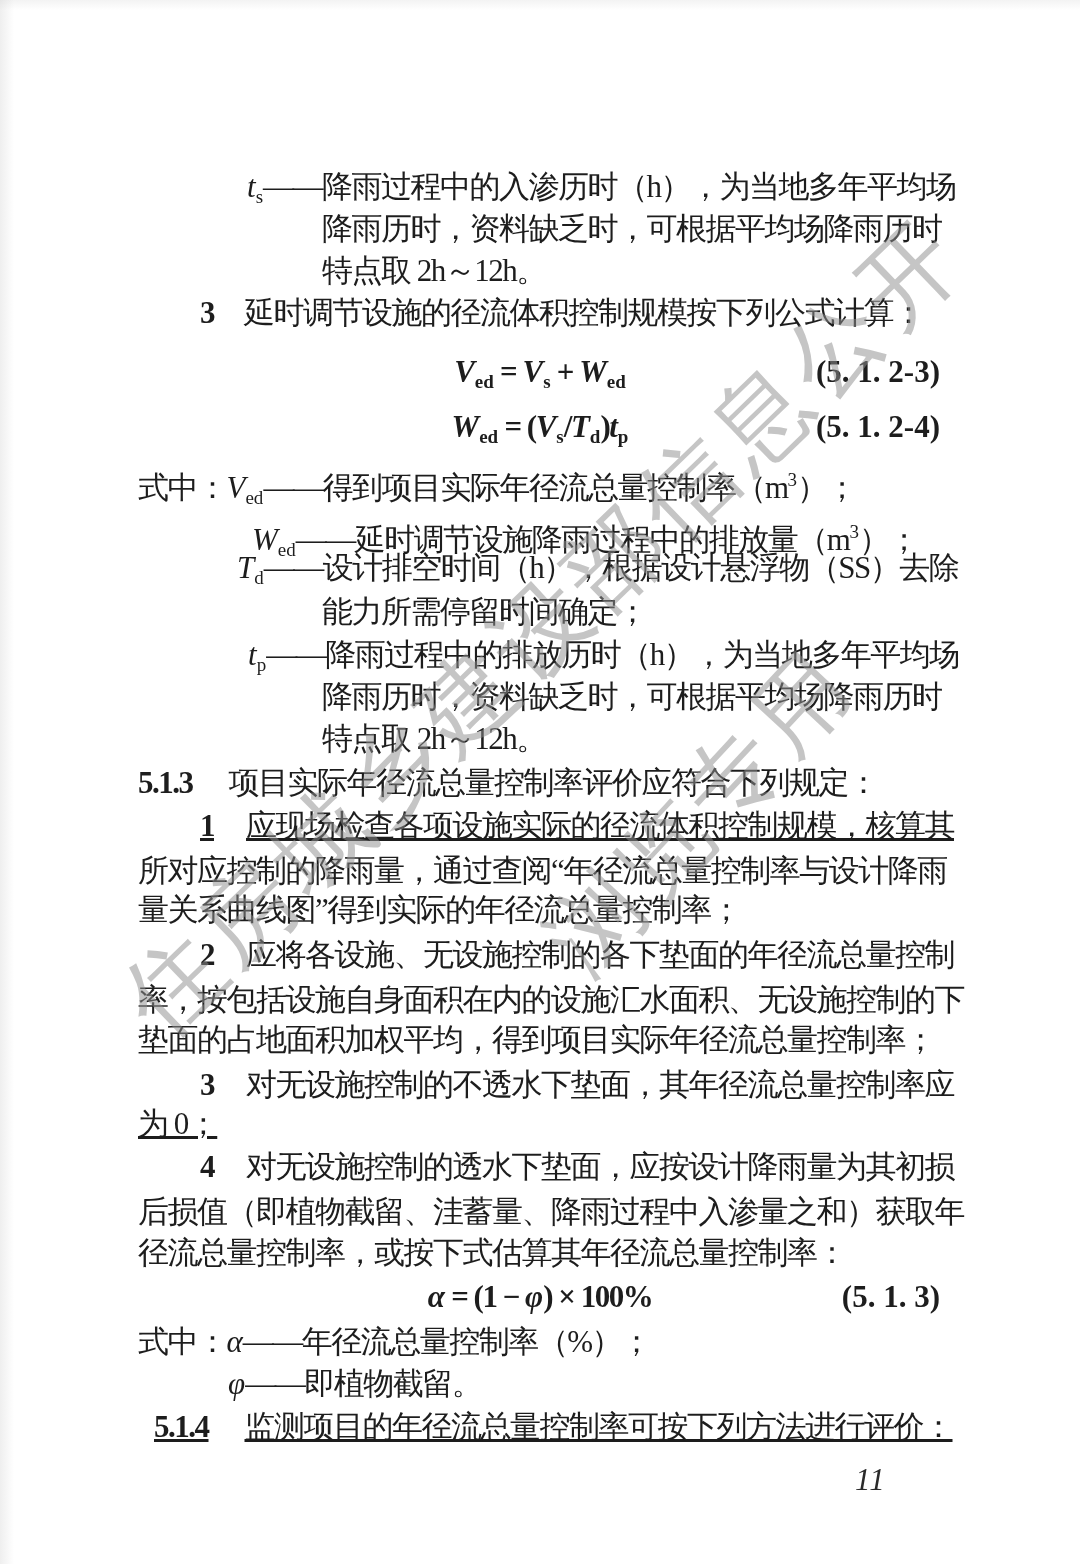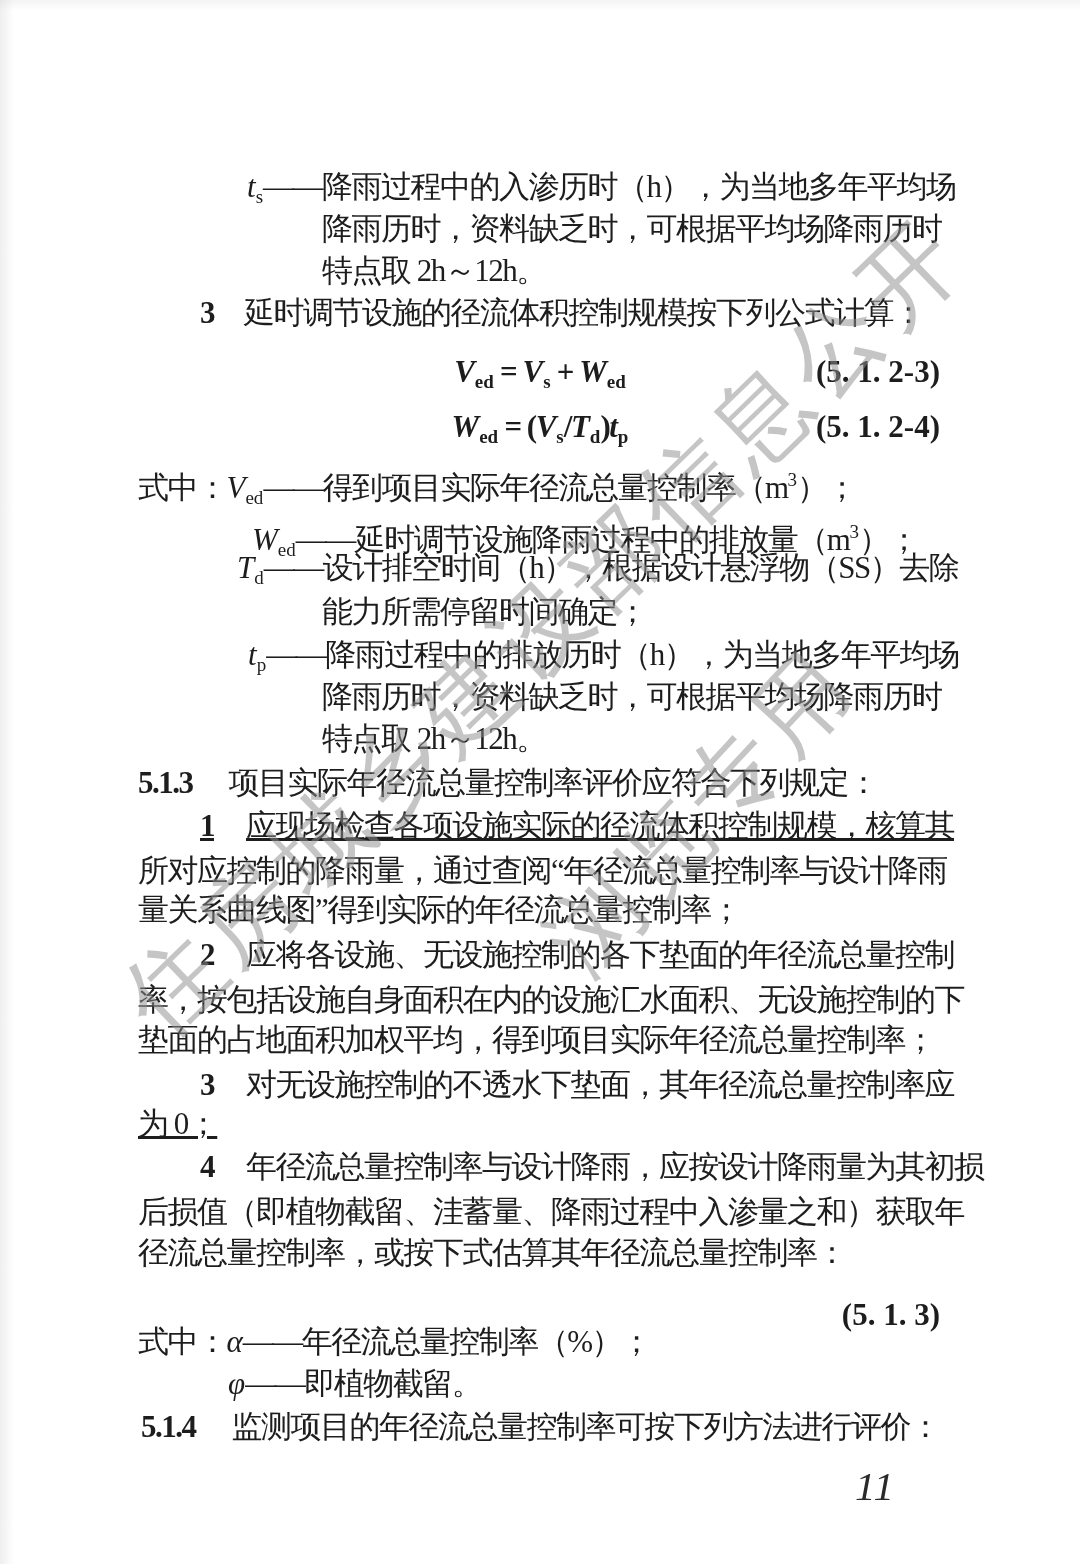--- a/index.html
+++ b/index.html
@@ -53,21 +53,21 @@
     transform:translate(-50%,-50%) rotate(-44deg);
   }
   .wm2{
     left:701px; top:811px;
     font-size:92px; letter-spacing:8px;
     transform:translate(-50%,-50%) rotate(-47deg);
   }
   .page-number{
     position:absolute;
     left:855px; top:1462px;
-    font-size:41px;
+    font-size:31px;
     font-style:italic;
     color:#2a2a2a;
     letter-spacing:1px;
   }
 </style>
 </head>
 <body>
 
 <div class="page">
 
@@ -87,27 +87,27 @@
       <div class="line" style="top: 739px; left: 322px;"><span>特点取 2h～12h。</span></div>
       <div class="line" style="top: 783px; left: 138px;"><span class="b">5.1.3</span><span class="gap" style="width: 36px;"></span><span>项目实际年径流总量控制率评价应符合下列规定：</span></div>
       <div class="line" style="top: 826px; left: 200px; text-decoration: underline;"><span class="b">1</span><span class="gap" style="width: 32px;"></span><span>应现场检查各项设施实际的径流体积控制规模，核算其</span></div>
       <div class="line" style="top: 871px; left: 138px;"><span>所对应控制的降雨量，通过查阅“年径流总量控制率与设计降雨</span></div>
       <div class="line" style="top: 910px; left: 138px;"><span>量关系曲线图”得到实际的年径流总量控制率；</span></div>
       <div class="line" style="top: 955px; left: 200px;"><span class="b">2</span><span class="gap" style="width: 32px;"></span><span>应将各设施、无设施控制的各下垫面的年径流总量控制</span></div>
       <div class="line" style="top: 1000px; left: 138px;"><span>率，按包括设施自身面积在内的设施汇水面积、无设施控制的下</span></div>
       <div class="line" style="top: 1040px; left: 138px;"><span>垫面的占地面积加权平均，得到项目实际年径流总量控制率；</span></div>
       <div class="line" style="top: 1085px; left: 200px;"><span class="b">3</span><span class="gap" style="width: 32px;"></span><span>对无设施控制的不透水下垫面，其年径流总量控制率应</span></div>
       <div class="line" style="top: 1124px; left: 138px; text-decoration: underline;"><span>为 0；</span></div>
-      <div class="line" style="top: 1167px; left: 200px;"><span class="b">4</span><span class="gap" style="width: 32px;"></span><span>年径流总量控制率与设计降雨，应按设计降雨量为其初损</span></div>
+      <div class="line" style="top: 1167px; left: 200px;"><span class="b">4</span><span class="gap" style="width: 32px;"></span><span>对无设施控制的透水下垫面，应按设计降雨量为其初损</span></div>
       <div class="line" style="top: 1212px; left: 138px;"><span>后损值（即植物截留、洼蓄量、降雨过程中入渗量之和）获取年</span></div>
       <div class="line" style="top: 1253px; left: 138px;"><span>径流总量控制率，或按下式估算其年径流总量控制率：</span></div>
-      <div class="line formula" style="top: 1297px; left: 140px; width: 800px;"><span class="eqnum">(5. 1. 3)</span></div>
+      <div class="line formula" style="top: 1297px; left: 140px; width: 800px;"><span><span class="i">α</span><span> = (1 − </span><span class="i">φ</span><span>) × 100%</span></span><span class="eqnum">(5. 1. 3)</span></div>
       <div class="line" style="top: 1342px; left: 138px;"><span>式中：</span><span class="i">α</span><span>——年径流总量控制率（%）；</span></div>
       <div class="line" style="top: 1384px; left: 228px;"><span class="i">φ</span><span>——即植物截留。</span></div>
-      <div class="line" style="top: 1427px; left: 141px;"><span class="b">5.1.4</span><span class="gap" style="width: 36px;"></span><span>监测项目的年径流总量控制率可按下列方法进行评价：</span></div>
+      <div class="line" style="top: 1427px; left: 154px; text-decoration: underline;"><span class="b">5.1.4</span><span class="gap" style="width: 36px;"></span><span>监测项目的年径流总量控制率可按下列方法进行评价：</span></div>
     </div>
 
   <div class="wm wm1">住房城乡建设部信息公开</div>
 
   <div class="wm wm2">浏览专用</div>
 
   <div class="page-number">11</div>
 
 </div>
 

